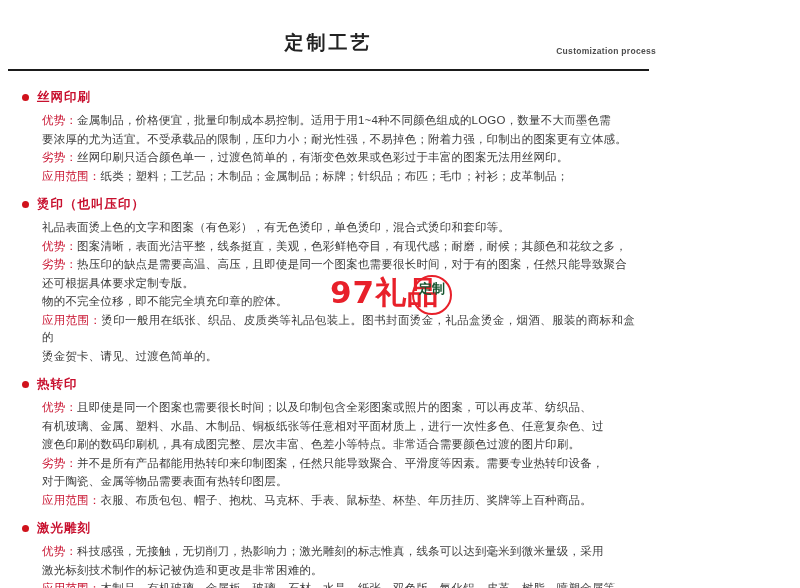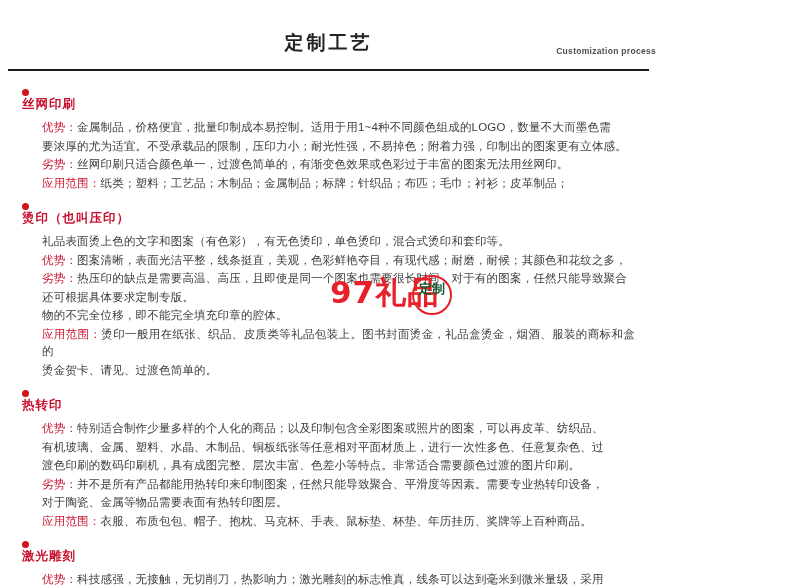--- a/index.html
+++ b/index.html
@@ -57,22 +57,22 @@
   
   .content {
     padding: 0 0 0 0;
   }
   .section {
     margin: 0 0 0 0;
     padding: 11px 0 0 0;
   }
   .sec-head {
     display: flex;
+    align-items: center;
     margin: 0 0 6px 22px;
-    flex-direction: column;
   }
   .bullet {
     width: 7px;
     height: 7px;
     border-radius: 50%;
     background: #d0121b;
     margin-right: 8px;
     flex: 0 0 auto;
   }
   .sec-title {
@@ -173,21 +173,21 @@
           <div class="row"><span class="lbl">应用范围：</span><span>烫印一般用在纸张、织品、皮质类等礼品包装上。图书封面烫金，礼品盒烫金，烟酒、服装的商标和盒的</span></div>
           <div class="row cont"><span>烫金贺卡、请见、过渡色简单的。</span></div>
         </div>
       </div>
       <div class="section">
         <div class="sec-head">
           <span class="bullet"></span>
           <span class="sec-title">热转印</span>
         </div>
         <div class="rows">
-          <div class="row"><span class="lbl">优势：</span><span>特别适合制作少量多样的个人化的商品；以及印制包含全彩图案或照片的图案，可以再皮革、纺织品、</span></div>
+          <div class="row"><span class="lbl">优势：</span><span>且即使是同一个图案也需要很长时间；以及印制包含全彩图案或照片的图案，可以再皮革、纺织品、</span></div>
           <div class="row cont"><span>有机玻璃、金属、塑料、水晶、木制品、铜板纸张等任意相对平面材质上，进行一次性多色、任意复杂色、过</span></div>
           <div class="row cont"><span>渡色印刷的数码印刷机，具有成图完整、层次丰富、色差小等特点。非常适合需要颜色过渡的图片印刷。</span></div>
           <div class="row"><span class="lbl">劣势：</span><span>并不是所有产品都能用热转印来印制图案，任然只能导致聚合、平滑度等因素。需要专业热转印设备，</span></div>
           <div class="row cont"><span>对于陶瓷、金属等物品需要表面有热转印图层。</span></div>
           <div class="row"><span class="lbl">应用范围：</span><span>衣服、布质包包、帽子、抱枕、马克杯、手表、鼠标垫、杯垫、年历挂历、奖牌等上百种商品。</span></div>
         </div>
       </div>
       <div class="section">
         <div class="sec-head">
           <span class="bullet"></span>

